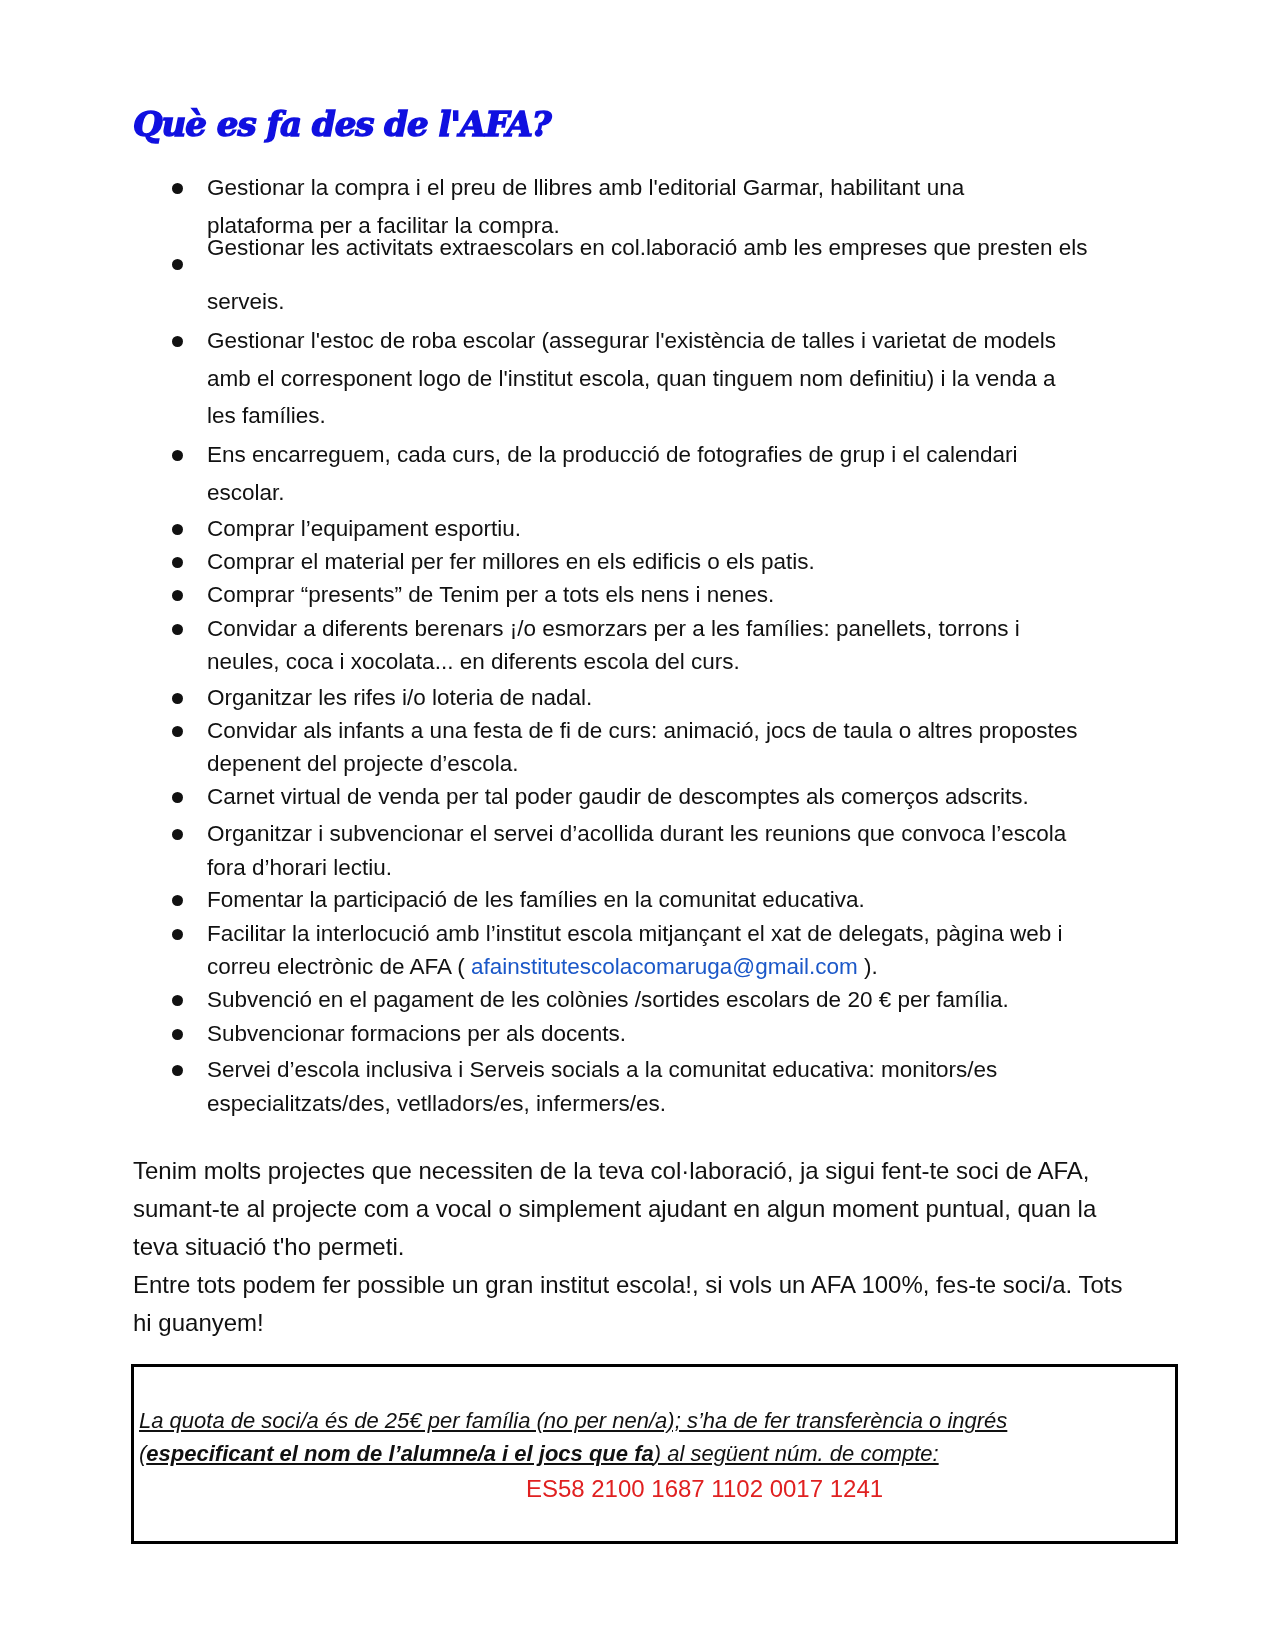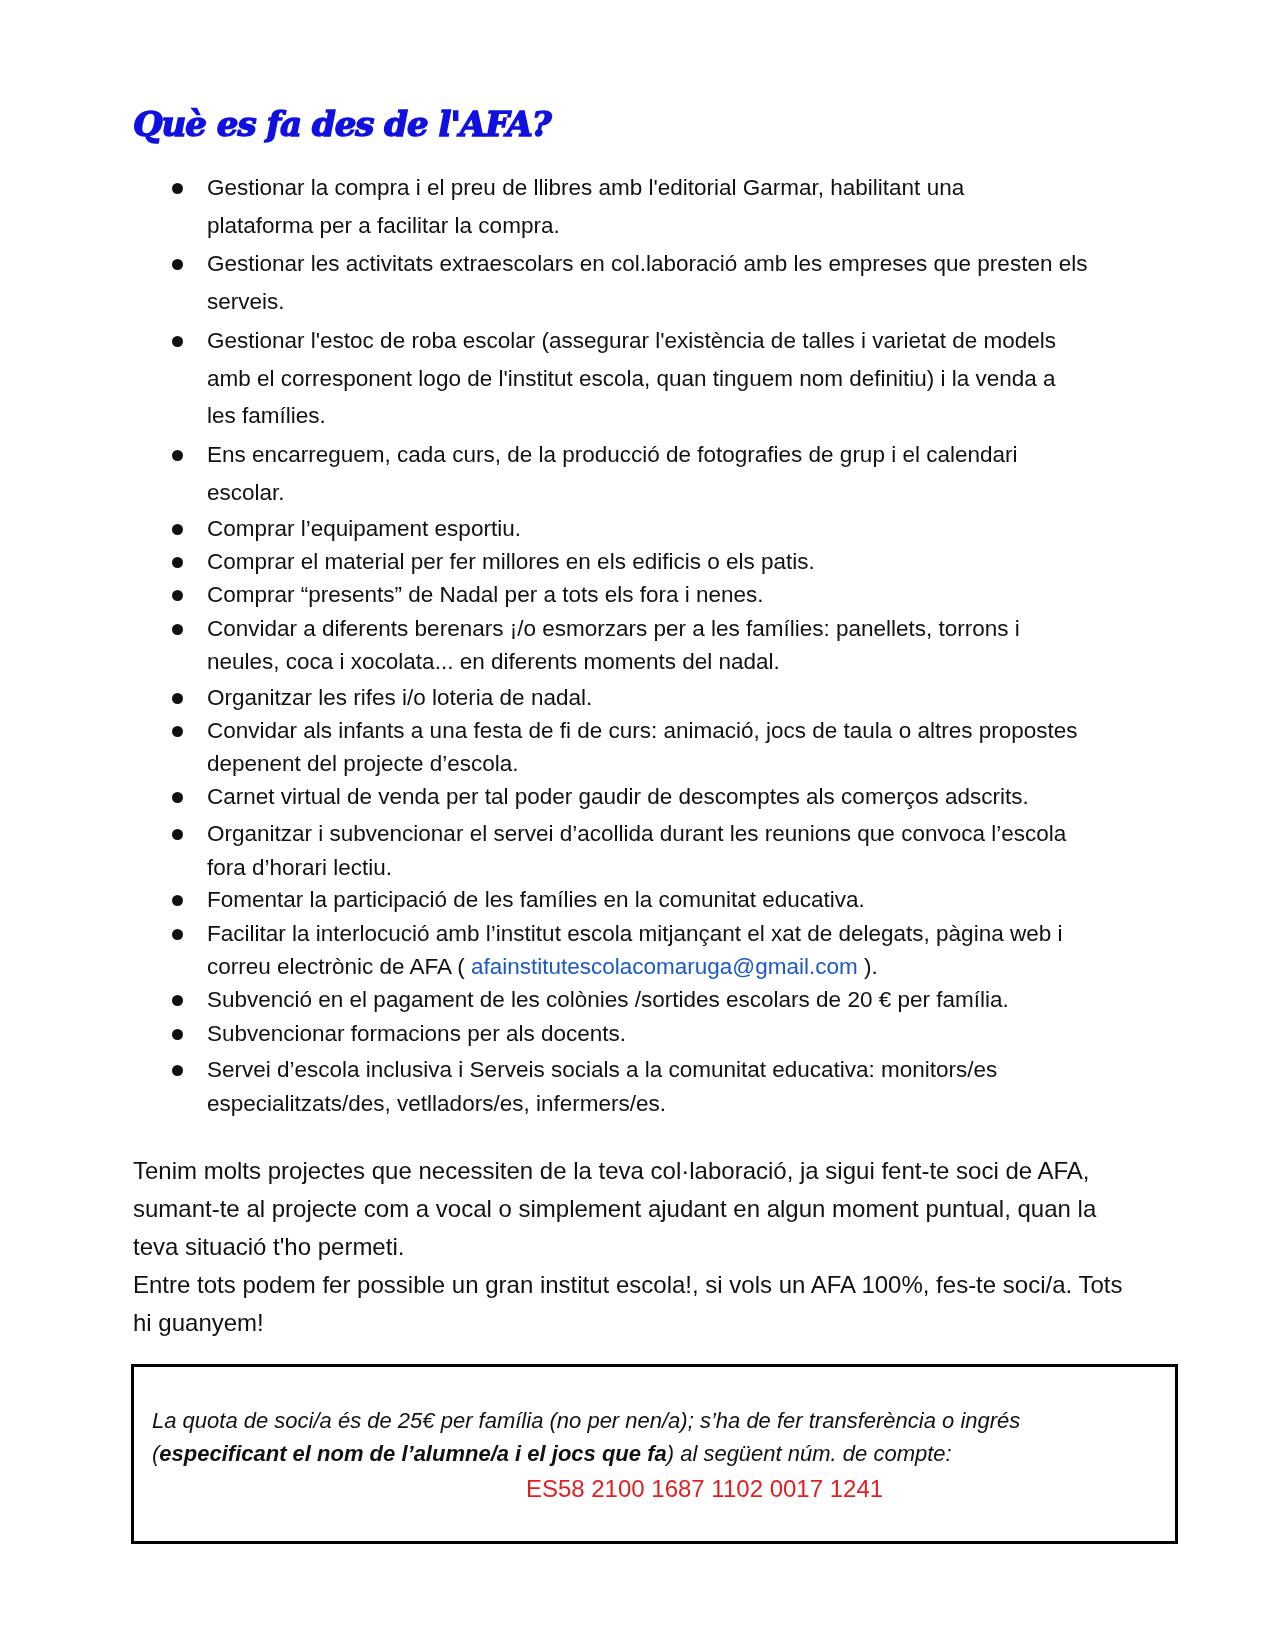--- a/index.html
+++ b/index.html
@@ -8,61 +8,61 @@
   .title { position:absolute; left:133px; top:104px; font-family:"DejaVu Serif", serif;
            font-style:italic; font-weight:bold; font-size:34px; color:#1010e0;
            letter-spacing:-1px; -webkit-text-stroke:1.5px #1010e0; }
   .list { position:absolute; left:0; top:0; width:1275px; }
   .line { position:absolute; left:207px; font-size:22.5px; white-space:nowrap; line-height:28px; }
   .bullet { position:absolute; left:172px; width:11px; height:11px; border-radius:50%; background:#111; }
   .para { position:absolute; left:133px; font-size:24px; white-space:nowrap; line-height:28px; }
   a.email { color:#1a57c8; }
   .box { position:absolute; left:131px; top:1364px; width:1047px; height:180px;
          border:3px solid #000; box-sizing:border-box; }
-  .boxline { position:absolute; left:152px; font-size:22px; font-style:italic; white-space:nowrap; line-height:28px; }
+  .boxline { position:absolute; left:139px; font-size:22px; font-style:italic; white-space:nowrap; line-height:28px;text-decoration:underline; }
   .boxline b { font-weight:bold; }
   .iban { position:absolute; left:131px; width:1147px; text-align:center; top:1475px;
           font-size:24px; color:#e02020; }
 </style>
 </head>
 <body>
 
 <div class="title">Què es fa des de l'AFA?</div>
 
 <div class="list">
 
   <div class="bullet" style="top:183px"></div>
   <div class="line" style="top:174px">Gestionar la compra i el preu de llibres amb l'editorial Garmar, habilitant una</div>
   <div class="line" style="top:212px">plataforma per a facilitar la compra.</div>
 
   <div class="bullet" style="top:259px"></div>
-  <div class="line" style="top:250px">Gestionar les activitats extraescolars en col.laboració amb les empreses que presten els</div>
+  <div class="line" style="top:234px">Gestionar les activitats extraescolars en col.laboració amb les empreses que presten els</div>
   <div class="line" style="top:288px">serveis.</div>
 
   <div class="bullet" style="top:336px"></div>
   <div class="line" style="top:327px">Gestionar l'estoc de roba escolar (assegurar l'existència de talles i varietat de models</div>
   <div class="line" style="top:365px">amb el corresponent logo de l'institut escola, quan tinguem nom definitiu) i la venda a</div>
   <div class="line" style="top:402px">les famílies.</div>
 
   <div class="bullet" style="top:450px"></div>
   <div class="line" style="top:441px">Ens encarreguem, cada curs, de la producció de fotografies de grup i el calendari</div>
   <div class="line" style="top:479px">escolar.</div>
 
   <div class="bullet" style="top:524px"></div>
   <div class="line" style="top:515px">Comprar l’equipament esportiu.</div>
 
   <div class="bullet" style="top:557px"></div>
   <div class="line" style="top:548px">Comprar el material per fer millores en els edificis o els patis.</div>
 
   <div class="bullet" style="top:590px"></div>
-  <div class="line" style="top:581px">Comprar “presents” de Nadal per a tots els fora i nenes.</div>
+  <div class="line" style="top:581px">Comprar “presents” de Tenim per a tots els nens i nenes.</div>
 
   <div class="bullet" style="top:624px"></div>
   <div class="line" style="top:615px">Convidar a diferents berenars ¡/o esmorzars per a les famílies: panellets, torrons i</div>
-  <div class="line" style="top:648px">neules, coca i xocolata... en diferents moments del nadal.</div>
+  <div class="line" style="top:648px">neules, coca i xocolata... en diferents escola del curs.</div>
 
   <div class="bullet" style="top:693px"></div>
   <div class="line" style="top:684px">Organitzar les rifes i/o loteria de nadal.</div>
 
   <div class="bullet" style="top:726px"></div>
   <div class="line" style="top:717px">Convidar als infants a una festa de fi de curs: animació, jocs de taula o altres propostes</div>
   <div class="line" style="top:750px">depenent del projecte d’escola.</div>
 
   <div class="bullet" style="top:792px"></div>
   <div class="line" style="top:783px">Carnet virtual de venda per tal poder gaudir de descomptes als comerços adscrits.</div>

